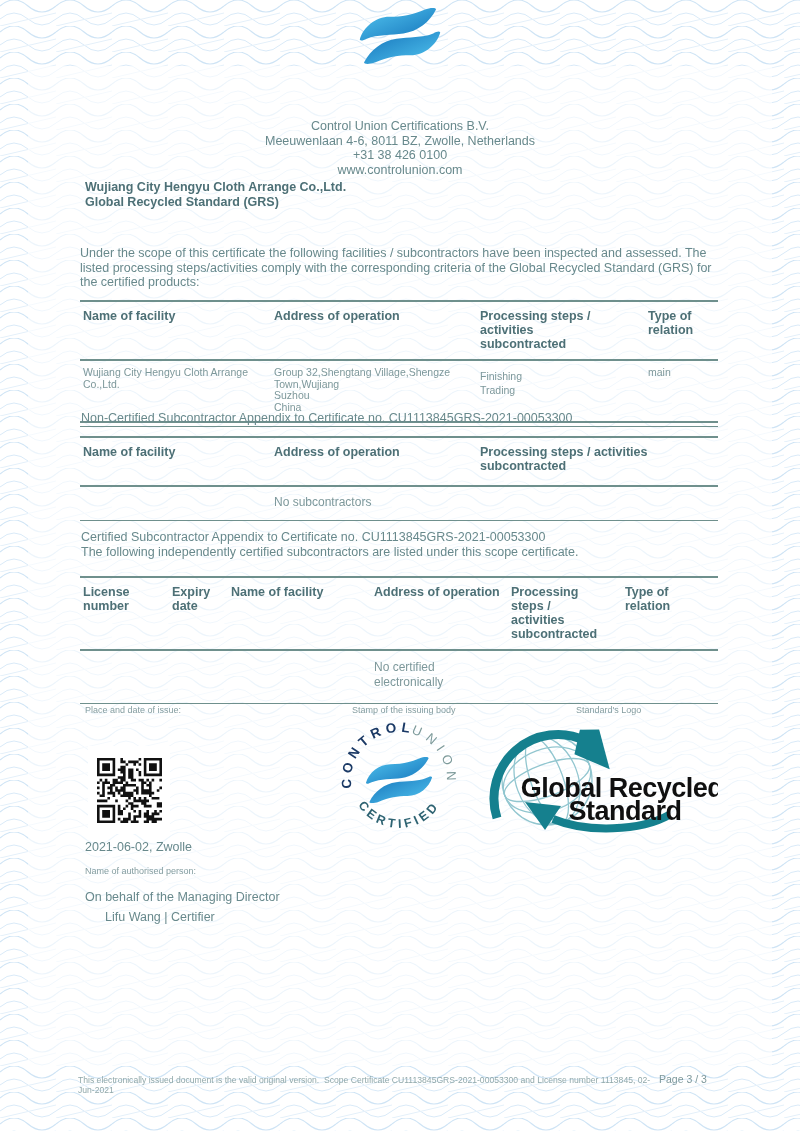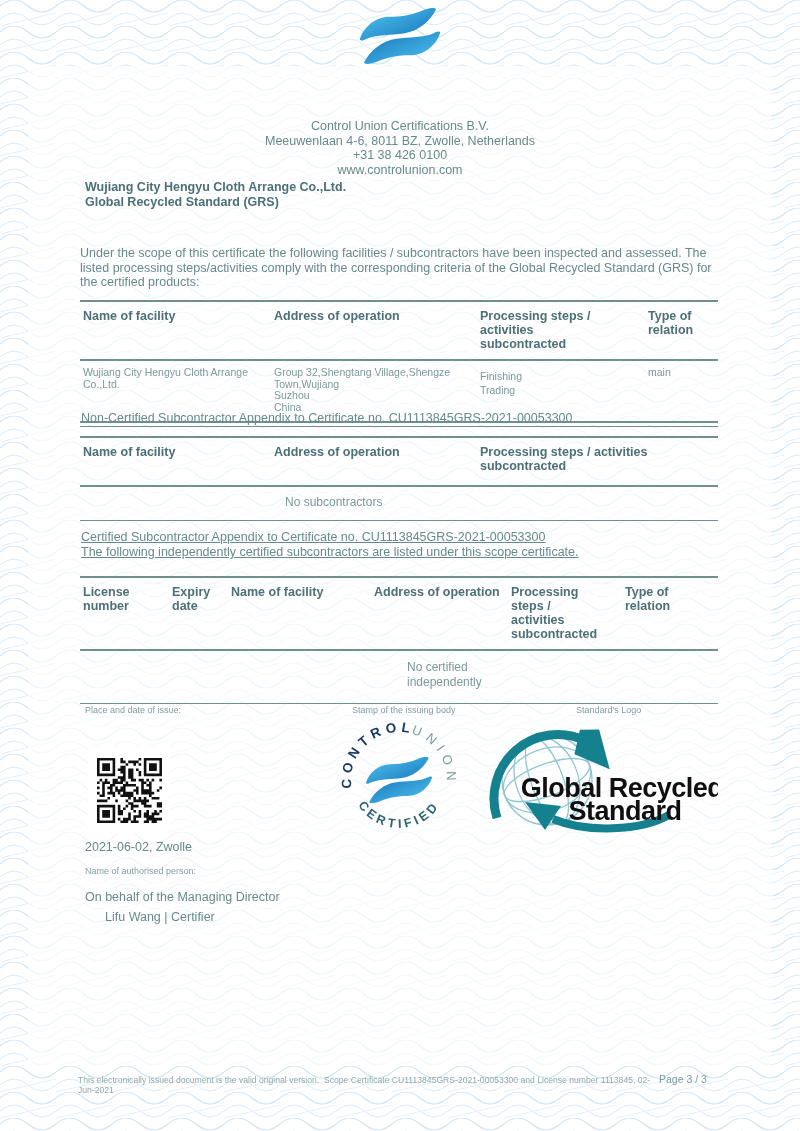--- a/index.html
+++ b/index.html
@@ -20,21 +20,21 @@
   .thead,.trow{display:grid;}
   .t1 .thead,.t1 .trow{grid-template-columns:191px 206px 168px 73px;}
   .t2 .thead,.t2 .trow{grid-template-columns:191px 206px 241px;}
   .t3 .thead,.t3 .trow{grid-template-columns:89px 59px 143px 137px 114px 96px;}
   .thead{border-bottom:2px solid var(--rule);padding:7px 0 8px;}
   .th{font-size:12.5px;line-height:14px;font-weight:bold;color:var(--heading);padding:0 8px 0 3px;white-space:pre-line;}
   .trow{padding:6px 0 8px;}
   .td{font-size:10.5px;line-height:11.5px;color:var(--tbody);padding:0 10px 0 3px;white-space:pre-line;}
   .t1 .trow{border-bottom:2px solid var(--rule);}
   .t1::after{content:"";display:block;border-bottom:1.5px solid var(--rule);margin-top:3px;}
-  .t2 .trow,.t3 .trow{border-bottom:1.5px solid var(--rule);gap:11px;}
+  .t2 .trow,.t3 .trow{border-bottom:1.5px solid var(--rule);}
   .t2 .trow{padding:10px 0 11px;}
   .t3 .trow{padding:9px 0 13px;}
   .qr-box{position:absolute;left:88px;top:746px;width:82px;height:88px;background:#fff;z-index:2;
           display:flex;align-items:center;justify-content:center;}
   .footer-page{font-size:10.5px;color:var(--tbody);}
 </style>
 </head>
 <body>
 
 <div class="page">
@@ -112,42 +112,42 @@
       <div class="th">Processing steps / activities
 subcontracted</div>
     </div>
     <div class="trow">
       <div class="td"></div>
       <div class="td" style="font-size:12px;">No subcontractors</div>
       <div class="td"></div>
     </div>
   </div>
 
-  <div class="abs txt" style="left:81px;top:530px;width:648px;line-height:15px;text-decoration:underline;">
+  <div class="abs txt" style="left:81px;top:530px;width:648px;line-height:15px;">
     <div>Certified Subcontractor Appendix to Certificate no. CU1113845GRS-2021-00053300</div>
     <div>The following independently certified subcontractors are listed under this scope certificate.</div>
   </div>
   <div class="tbl t3" style="top:576px;">
     <div class="thead">
       <div class="th">License number</div>
       <div class="th">Expiry
 date</div>
       <div class="th">Name of facility</div>
       <div class="th">Address of operation</div>
       <div class="th">Processing steps /
 activities
 subcontracted</div>
       <div class="th">Type of relation</div>
     </div>
     <div class="trow">
       <div class="td"></div>
         <div class="td"></div>
         <div class="td"></div>
       <div class="td" style="font-size:12px;line-height:15px;">No certified
-independently</div>
+electronically</div>
       <div class="td"></div>
         <div class="td"></div>
     </div>
   </div>
 
   <div class="abs small-label" style="left:85px;top:705px;">Place and date of issue:</div>
   <div class="abs small-label" style="left:352px;top:705px;">Stamp of the issuing body</div>
   <div class="abs small-label" style="left:576px;top:705px;">Standard's Logo</div>
 
   <div class="qr-box">

